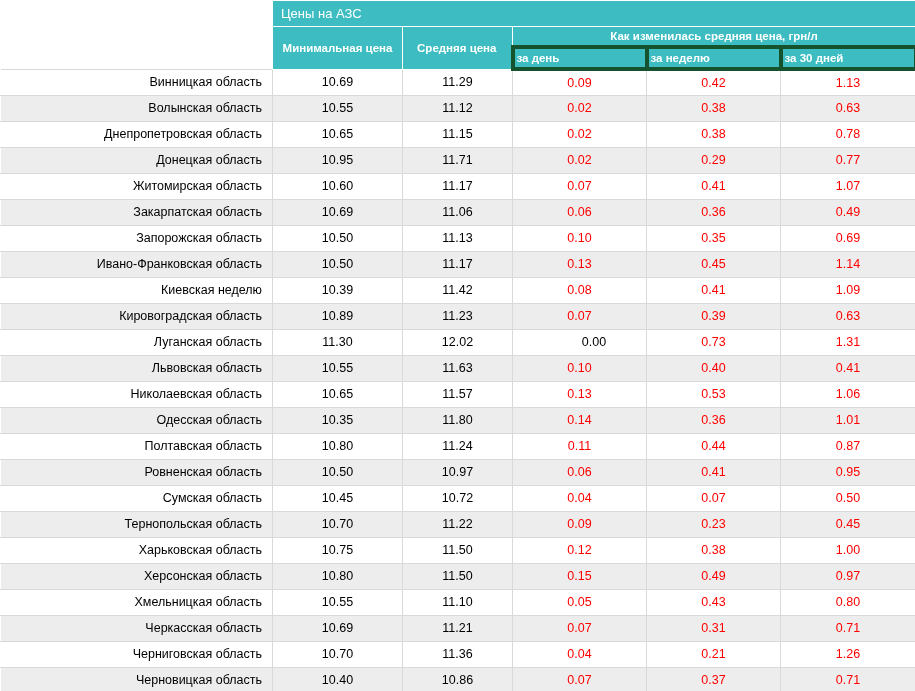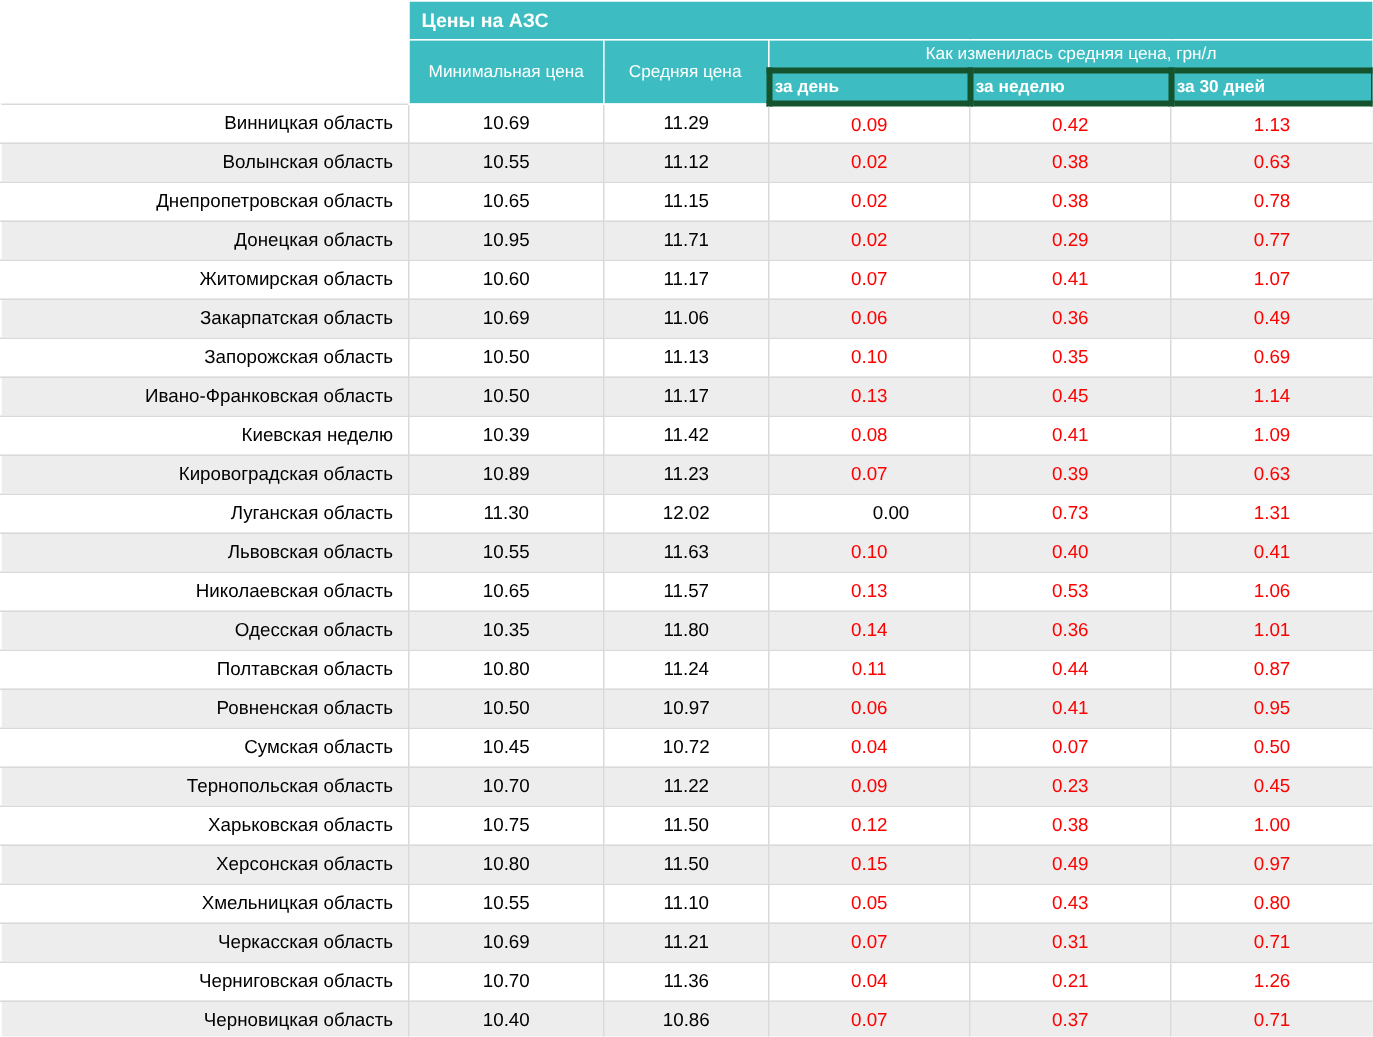--- a/index.html
+++ b/index.html
@@ -18,36 +18,36 @@
   table.fuel {
     width: 915px;
     border-collapse: collapse;
     table-layout: fixed;
   }
   
   tr.title-row td {
     background: #3dbdc2;
     color: #ffffff;
     font-size: 13px;
-    font-weight: bold;
+    font-weight: normal;
     padding: 5px 8px 5px 8px;
     border: 1px solid #ffffff;
     text-align: left;
     height: 22px;
   }
   tr.title-row td.title-left {
     background: #ffffff;
     border: none;
   }
   
   tr.head-row td {
     background: #3dbdc2;
     color: #ffffff;
     font-size: 11.5px;
-    font-weight: normal;
+    font-weight: bold;
     text-align: center;
     vertical-align: middle;
     border: 1px solid #ffffff;
     padding: 3px 2px;
   }
   tr.head-row td.blank {
     background: #ffffff;
     border: none;
   }
   td.hdr-min, td.hdr-avg {

